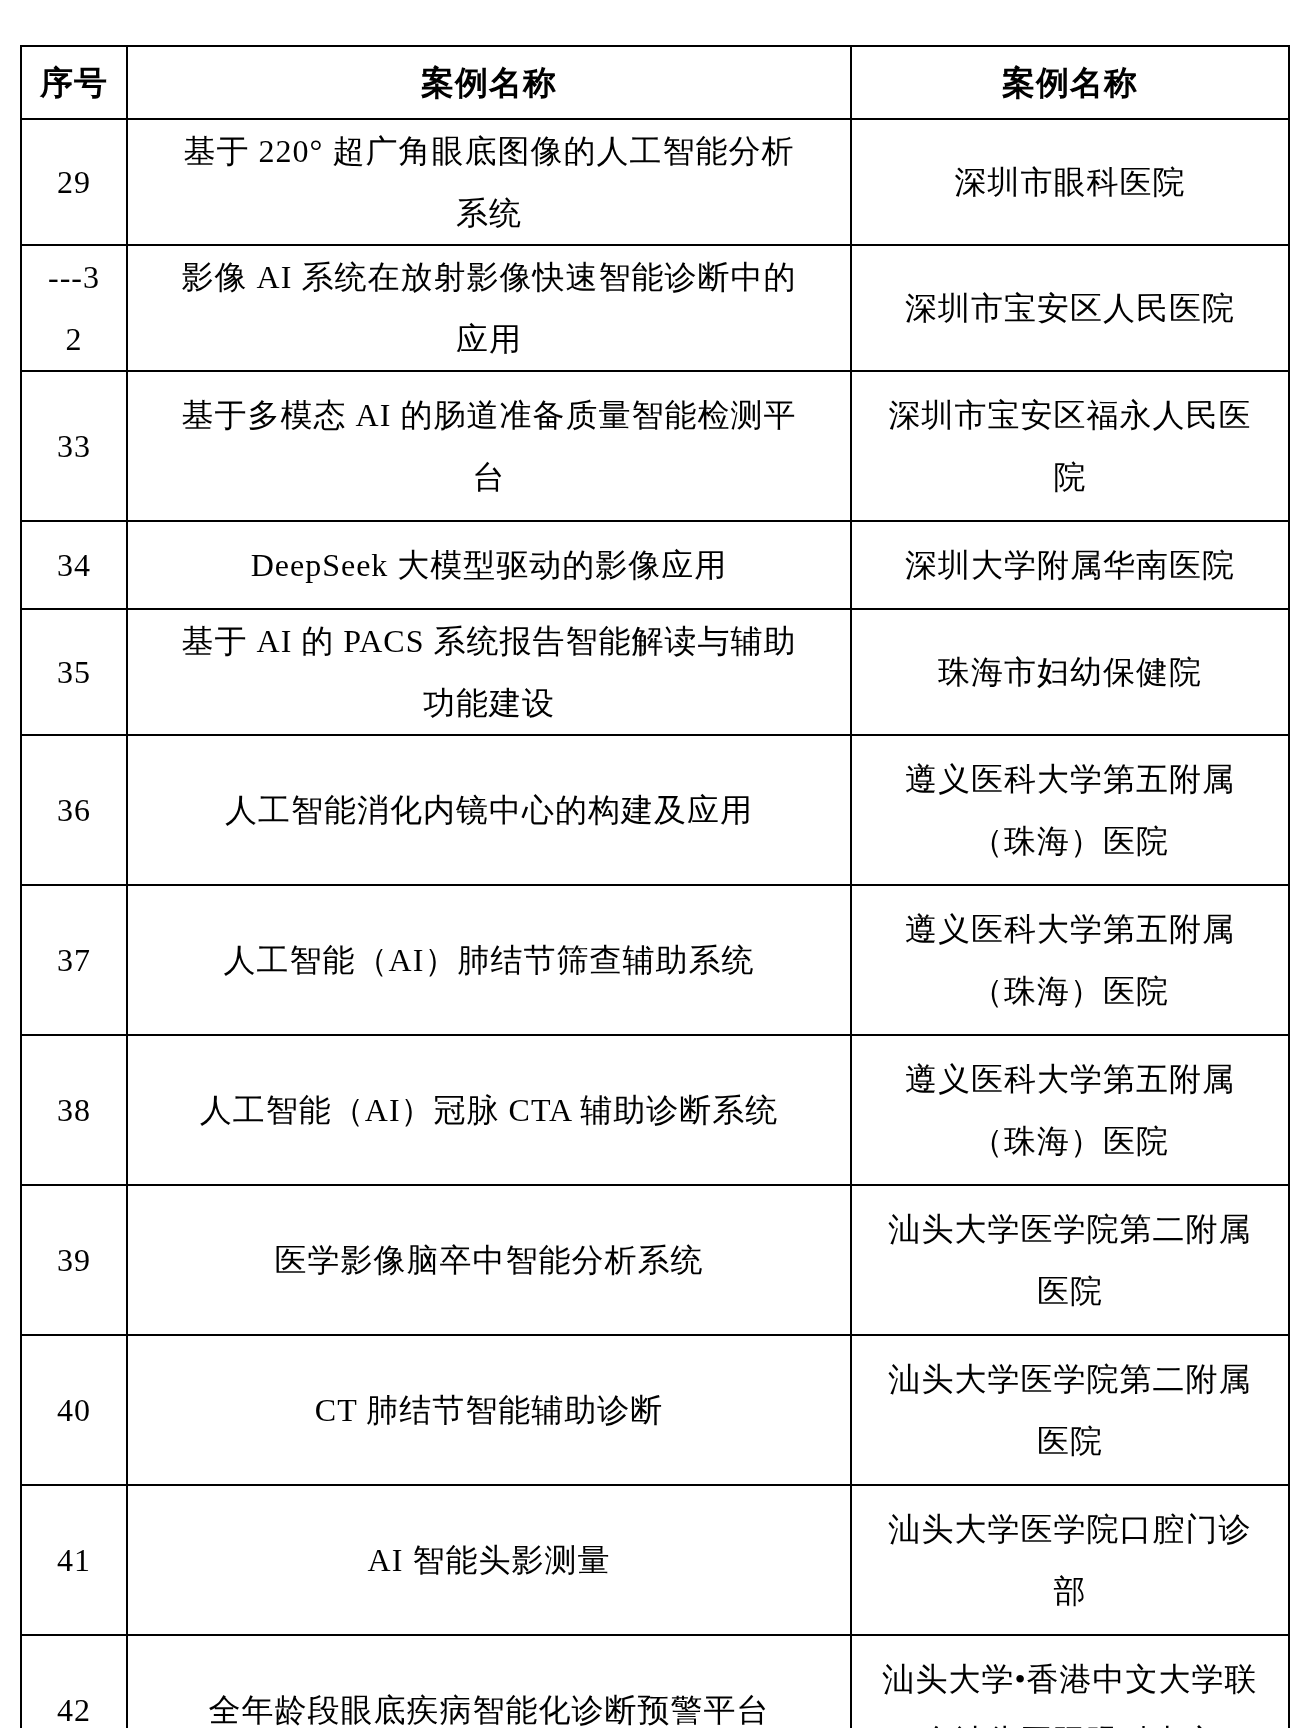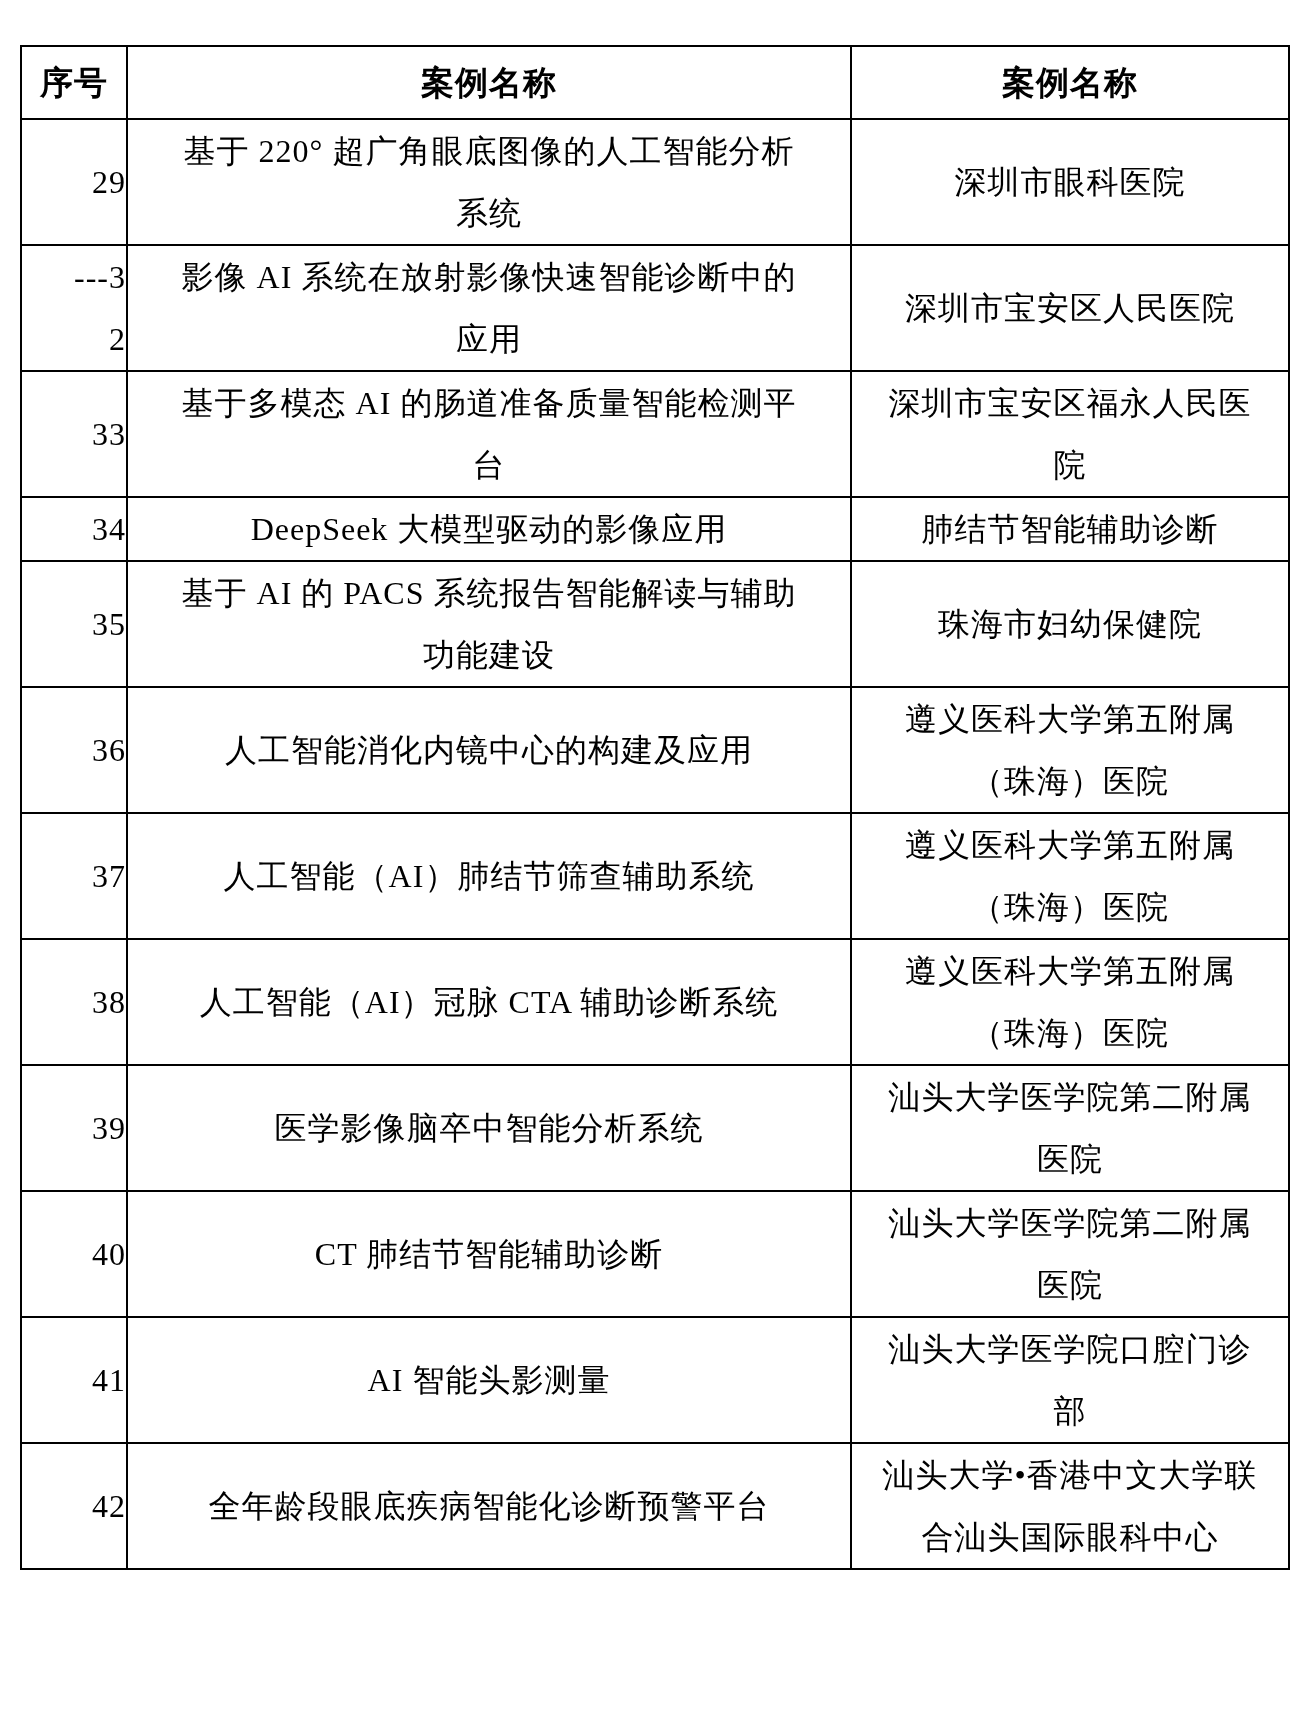--- a/index.html
+++ b/index.html
@@ -37,23 +37,23 @@
     overflow: hidden;
   }
   .case-table thead tr { height: 73px; }
   .case-table th {
     font-weight: bold;
     font-size: 33px;
     line-height: 40px;
   }
   tr.r-tall  { height: 122px; }
   tr.r-short { height: 60px; }
-  td.cell-no { white-space: pre-line; text-align: right; }
+  td.cell-no { white-space: pre-line; }
   td.cell-name { padding: 0 53px; }
-  td.cell-unit { padding: 0 22px; font-family: Liberation Serif, serif; }
+  td.cell-unit { padding: 12px 22px; font-family: Liberation Serif, serif; }
 </style>
 </head>
 <body>
 
 <div class="page">
   <table class="case-table">
     <colgroup>
       <col class="c-no">
         <col class="c-name">
         <col class="c-unit">
@@ -78,21 +78,21 @@
         <td class="cell-unit">深圳市宝安区人民医院</td>
       </tr>
       <tr class="r-tall">
         <td class="cell-no">33</td>
         <td class="cell-name">基于多模态 AI 的肠道准备质量智能检测平台</td>
         <td class="cell-unit">深圳市宝安区福永人民医院</td>
       </tr>
       <tr class="r-short">
         <td class="cell-no">34</td>
         <td class="cell-name">DeepSeek 大模型驱动的影像应用</td>
-        <td class="cell-unit">肺结节智能辅助诊断</td>
+        <td class="cell-unit">深圳大学附属华南医院</td>
       </tr>
       <tr class="r-tall">
         <td class="cell-no">35</td>
         <td class="cell-name">基于 AI 的 PACS 系统报告智能解读与辅助功能建设</td>
         <td class="cell-unit">珠海市妇幼保健院</td>
       </tr>
       <tr class="r-tall">
         <td class="cell-no">36</td>
         <td class="cell-name">人工智能消化内镜中心的构建及应用</td>
         <td class="cell-unit">遵义医科大学第五附属（珠海）医院</td>

